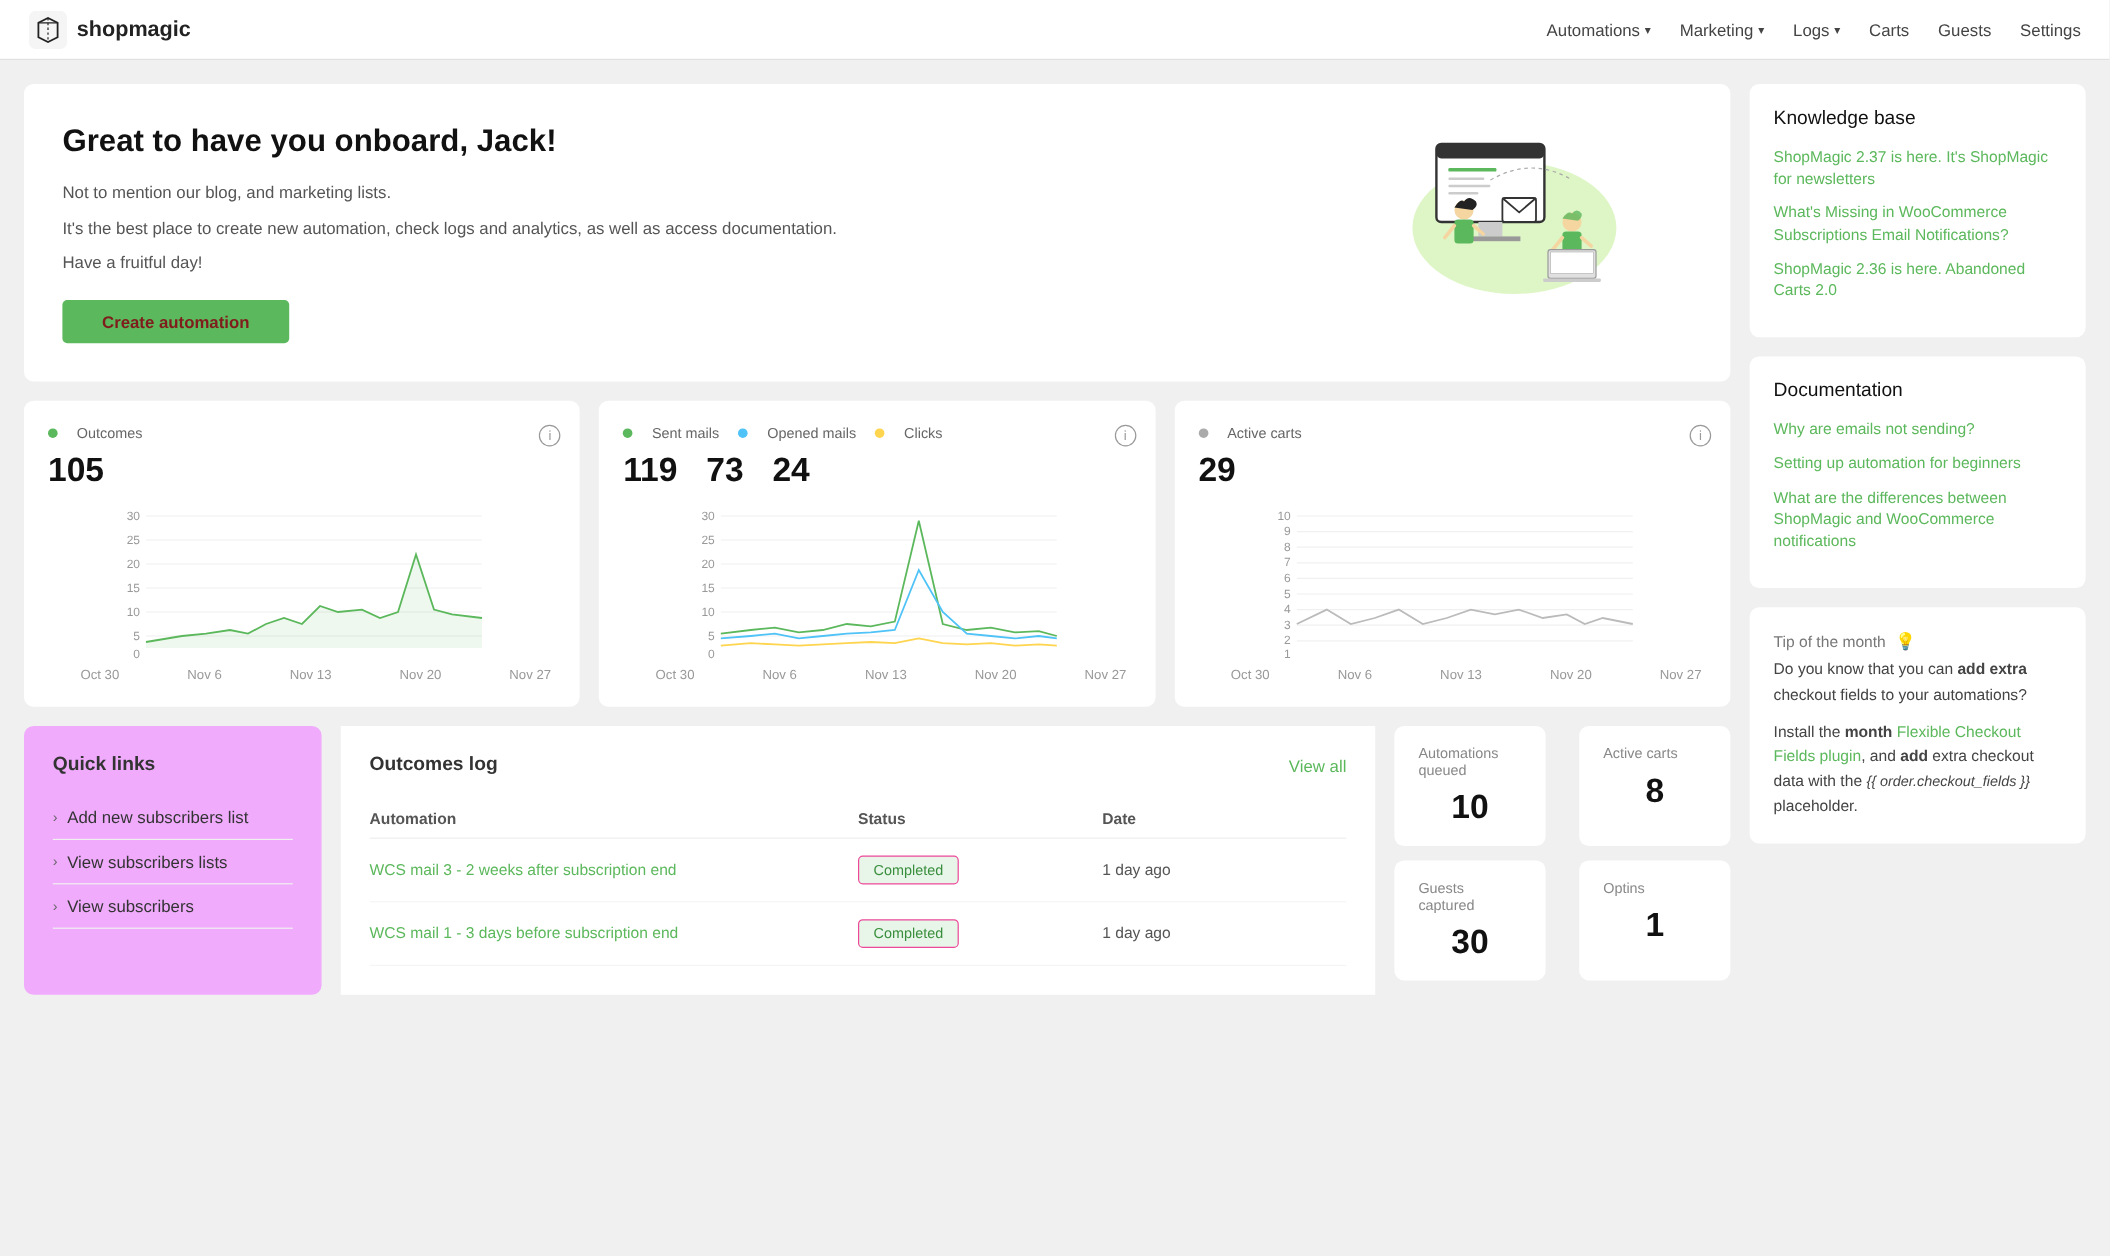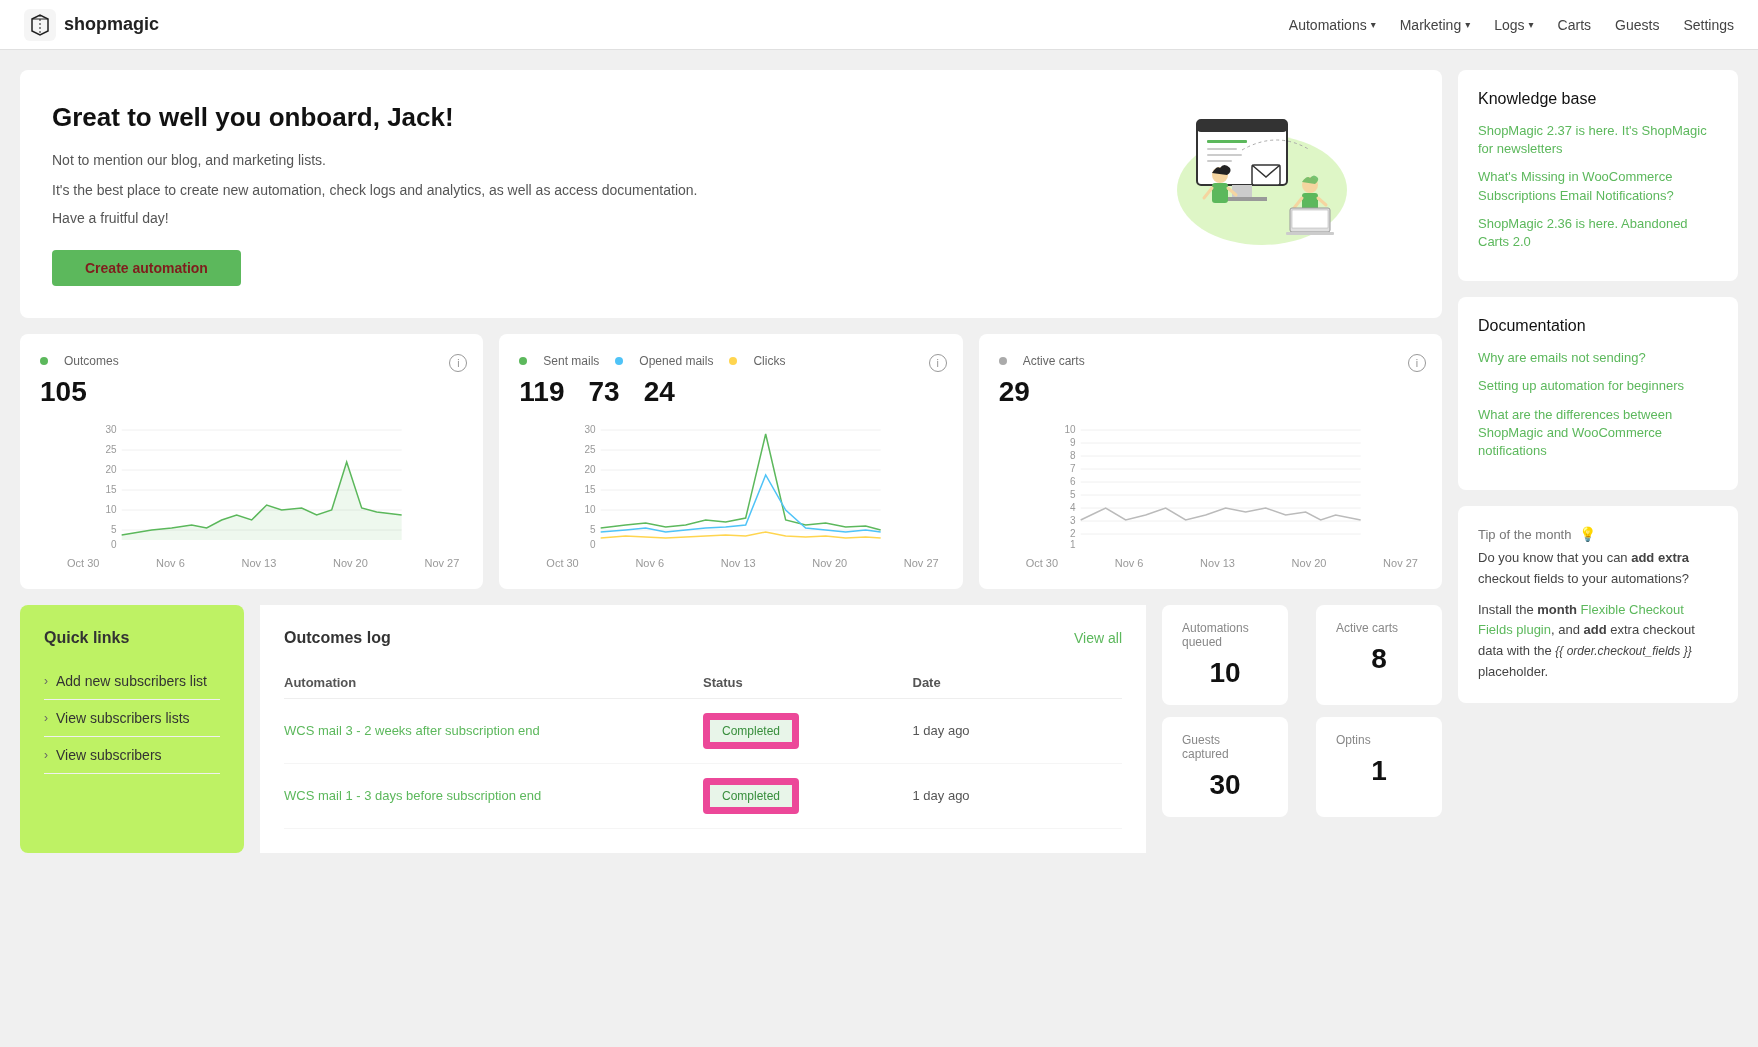--- a/index.html
+++ b/index.html
@@ -31,34 +31,34 @@
     .chart-card { background: #fff; border-radius: 8px; padding: 20px; flex: 1; position: relative; }
     .chart-legend { display: flex; gap: 16px; align-items: center; margin-bottom: 8px; font-size: 12px; color: #666; }
     .legend-dot { width: 8px; height: 8px; border-radius: 50%; display: inline-block; }
     .chart-values { display: flex; gap: 24px; margin-bottom: 12px; }
     .chart-value { font-size: 28px; font-weight: 600; color: #111; }
     .info-icon { position: absolute; top: 20px; right: 16px; width: 18px; height: 18px; border-radius: 50%; border: 1.5px solid #999; display: flex; align-items: center; justify-content: center; font-size: 11px; color: #999; cursor: pointer; }
     
     
     .chart-svg { width: 100%; height: 130px; }
     .chart-x-labels { display: flex; justify-content: space-between; font-size: 11px; color: #999; margin-top: 4px; padding: 0 4px; margin-left: 23px; }
-    .quick-links-card { background: #bef264; border-radius: 8px; padding: 24px; width: 224px; flex-shrink: 0; }
+    .quick-links-card { background: #f0abfc; border-radius: 8px; padding: 24px; width: 248px; flex-shrink: 0; }
     .quick-links-title { font-size: 16px; font-weight: 700; margin-bottom: 16px; }
     .quick-link-item { display: flex; align-items: center; gap: 8px; padding: 10px 0; border-bottom: 1px solid #f0f0f0; cursor: pointer; font-size: 14px; color: #333; }
     .quick-link-chevron { font-size: 12px; color: #666; }
     
     .outcomes-log-card { background: #fff; border-radius: 0; padding: 24px; flex: 1; }
     .outcomes-log-header { display: flex; justify-content: space-between; align-items: center; margin-bottom: 20px; }
     .outcomes-log-title { font-size: 16px; font-weight: 700; }
     .view-all-link { color: #5cb85c; font-size: 14px; cursor: pointer; }
     .table-header { display: grid; grid-template-columns: 2fr 1fr 1fr; padding: 8px 0; border-bottom: 1px solid #eee; font-size: 13px; font-weight: 600; color: #555; }
     .table-row { display: grid; grid-template-columns: 2fr 1fr 1fr; padding: 14px 0; border-bottom: 1px solid #f5f5f5; align-items: center; }
     .table-link { color: #5cb85c; font-size: 13px; cursor: pointer; }
     .status-badge { display: inline-block; padding: 4px 12px; border-radius: 4px; font-size: 12px; font-weight: 500; }
-    .status-completed { background: #e8f5e9; color: #388e3c; border: 7px solid #ec4899; }
+    .status-completed { background: #e8f5e9; color: #388e3c; border: 1px solid #ec4899; }
     .date-text { font-size: 13px; color: #555; }
     
     
     .sidebar-card { background: #fff; border-radius: 8px; padding: 20px; }
     .sidebar-card-title { font-size: 16px; font-weight: 400; margin-bottom: 14px; color: #111; }
     .sidebar-link { color: #5cb85c; font-size: 13px; cursor: pointer; display: block; margin-bottom: 10px; line-height: 1.4; }
     
     .tip-card { background: #fff; border-radius: 8px; padding: 20px; }
     .tip-header { display: flex; align-items: center; gap: 8px; margin-bottom: 6px; }
     .tip-label { font-size: 13px; color: #777; }
@@ -110,21 +110,21 @@
       <span>Settings</span>
     </span>
   </nav>
 </header>
 
 <div class="main-layout">
 
   <div class="content-area">
 
     <div class="welcome-card">
-      <h1 class="welcome-title">Great to well you onboard, Jack!</h1>
+      <h1 class="welcome-title">Great to have you onboard, Jack!</h1>
       <p class="welcome-text">Not to mention our blog, and marketing lists.</p>
       <p class="welcome-text">It's the best place to create new automation, check logs and analytics, as well as access documentation.</p>
       <p class="welcome-day">Have a fruitful day!</p>
       <button class="btn-create">Create automation</button>
       
       
       <div class="welcome-illustration">
         <svg viewBox="0 0 200 160" xmlns="http://www.w3.org/2000/svg">
 
           <ellipse cx="100" cy="100" rx="85" ry="55" fill="#c8f0a0" opacity="0.6"></ellipse>

